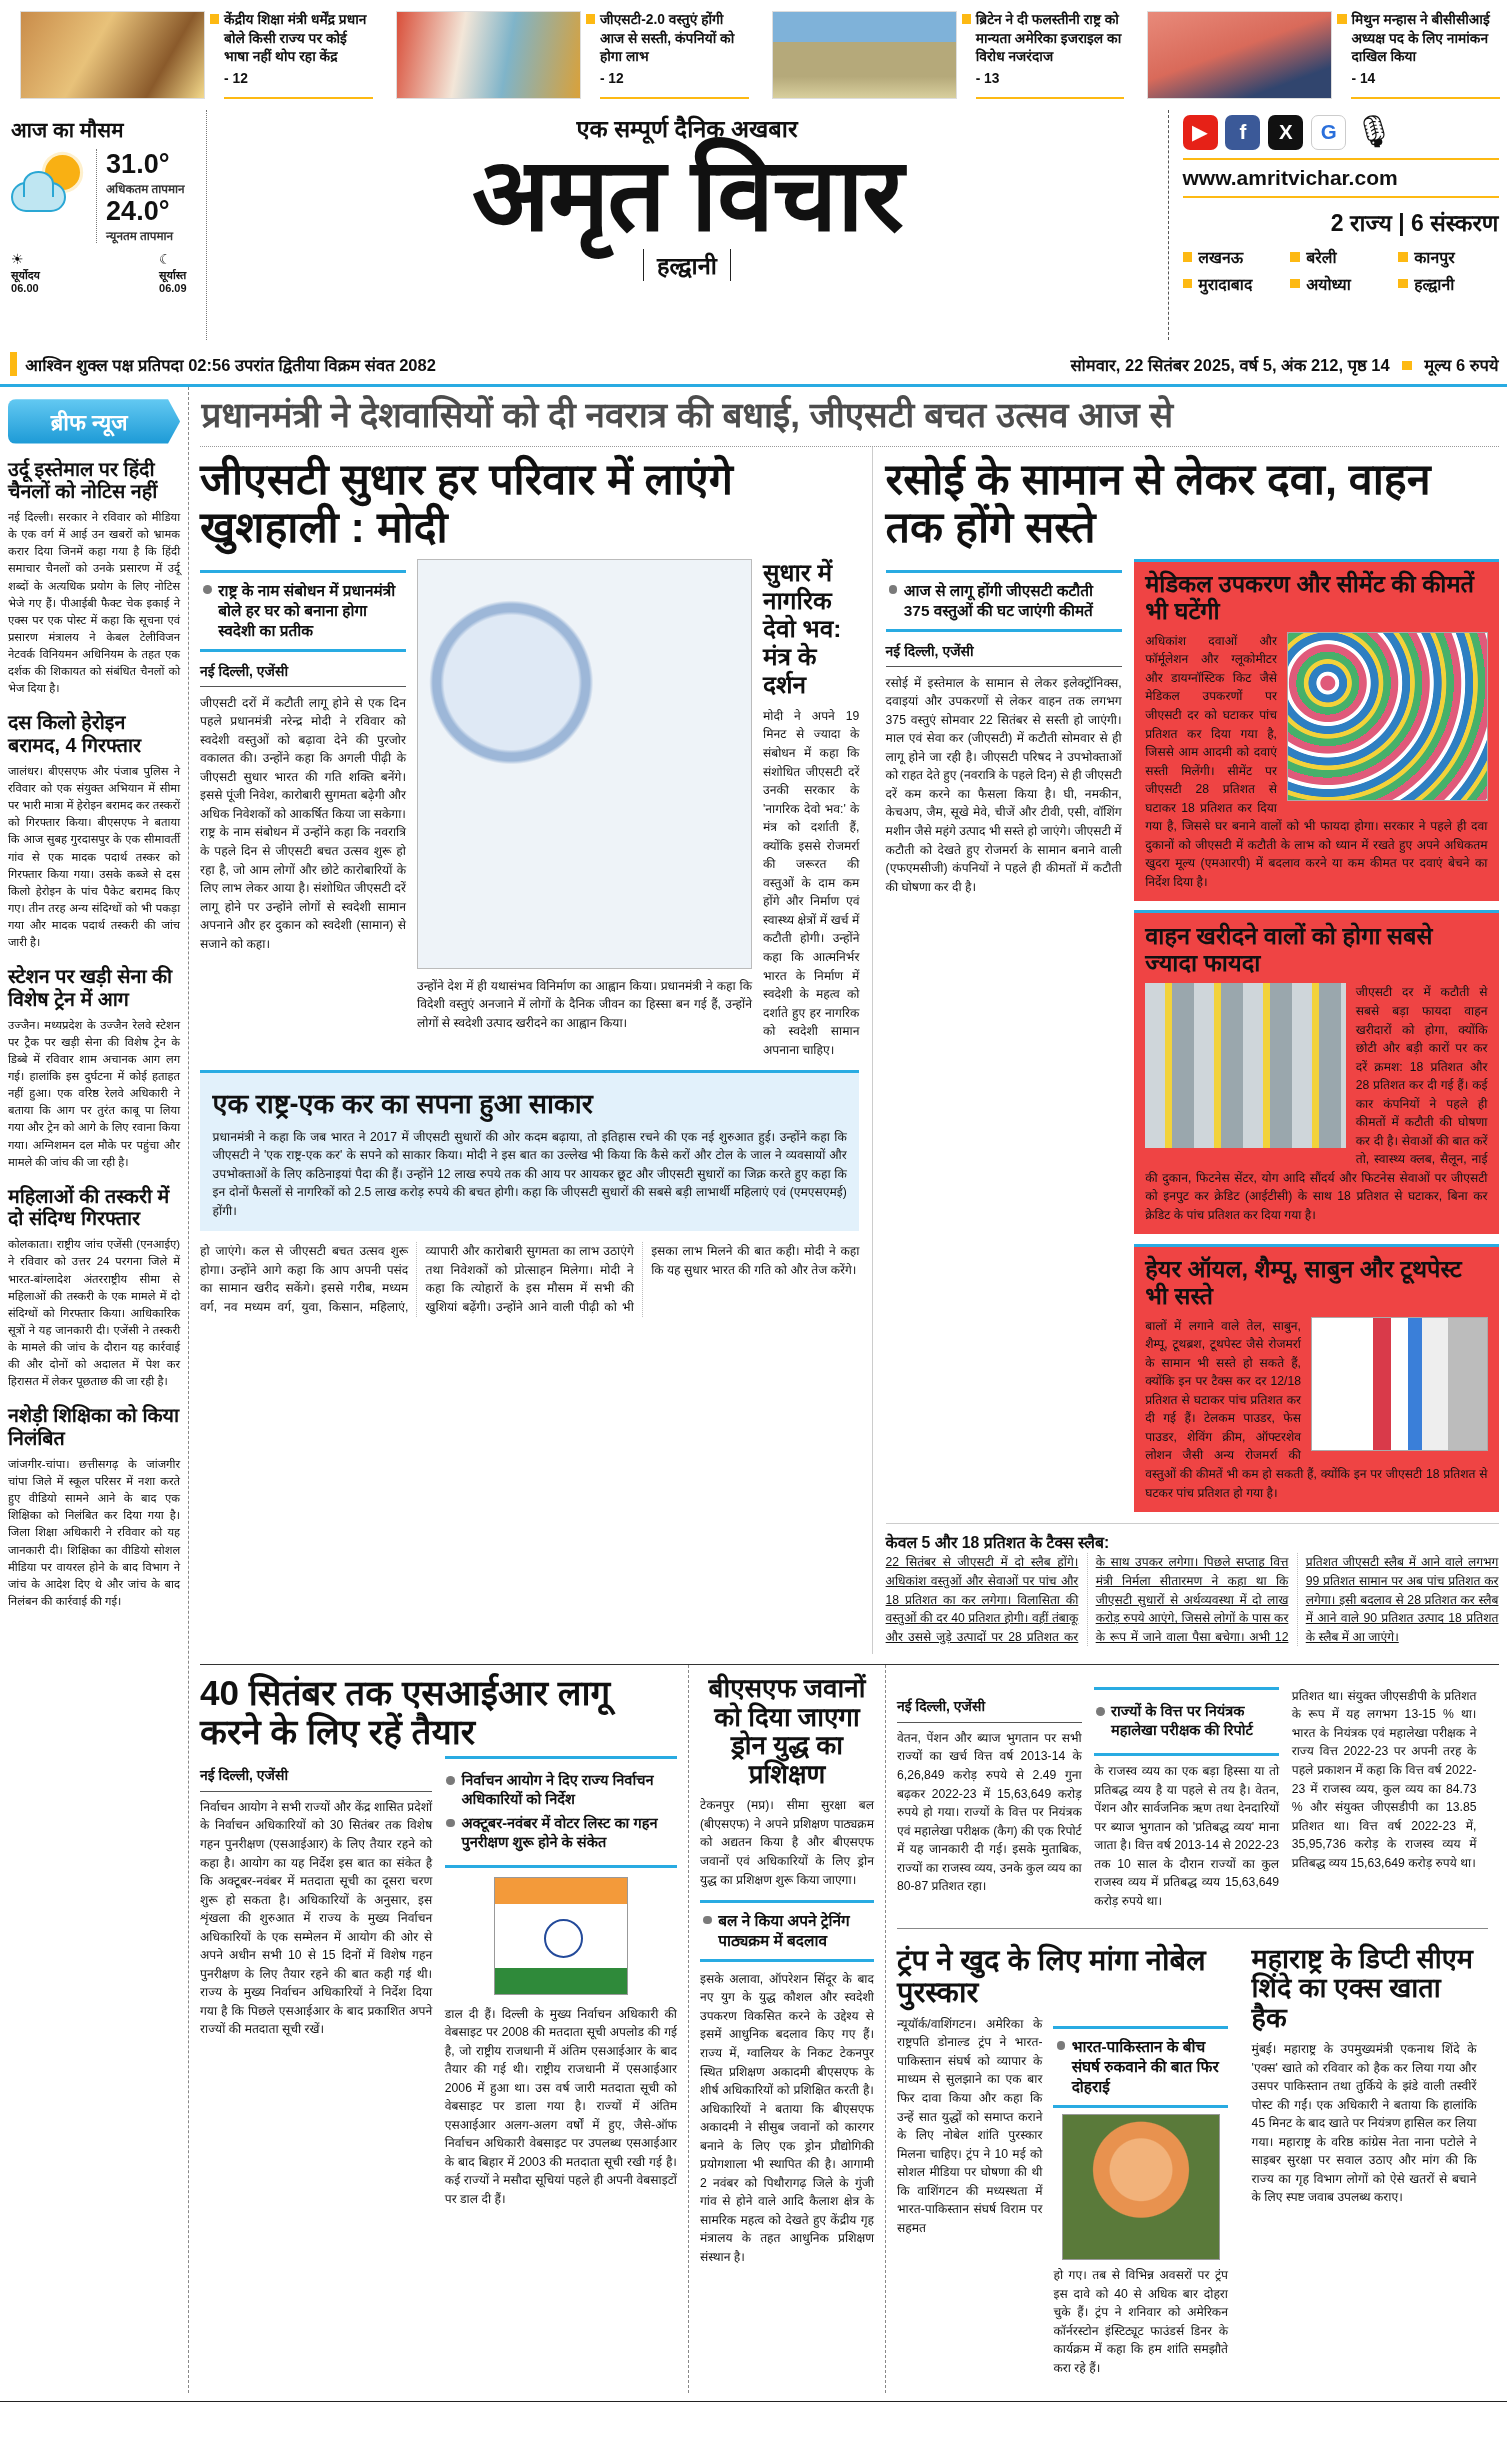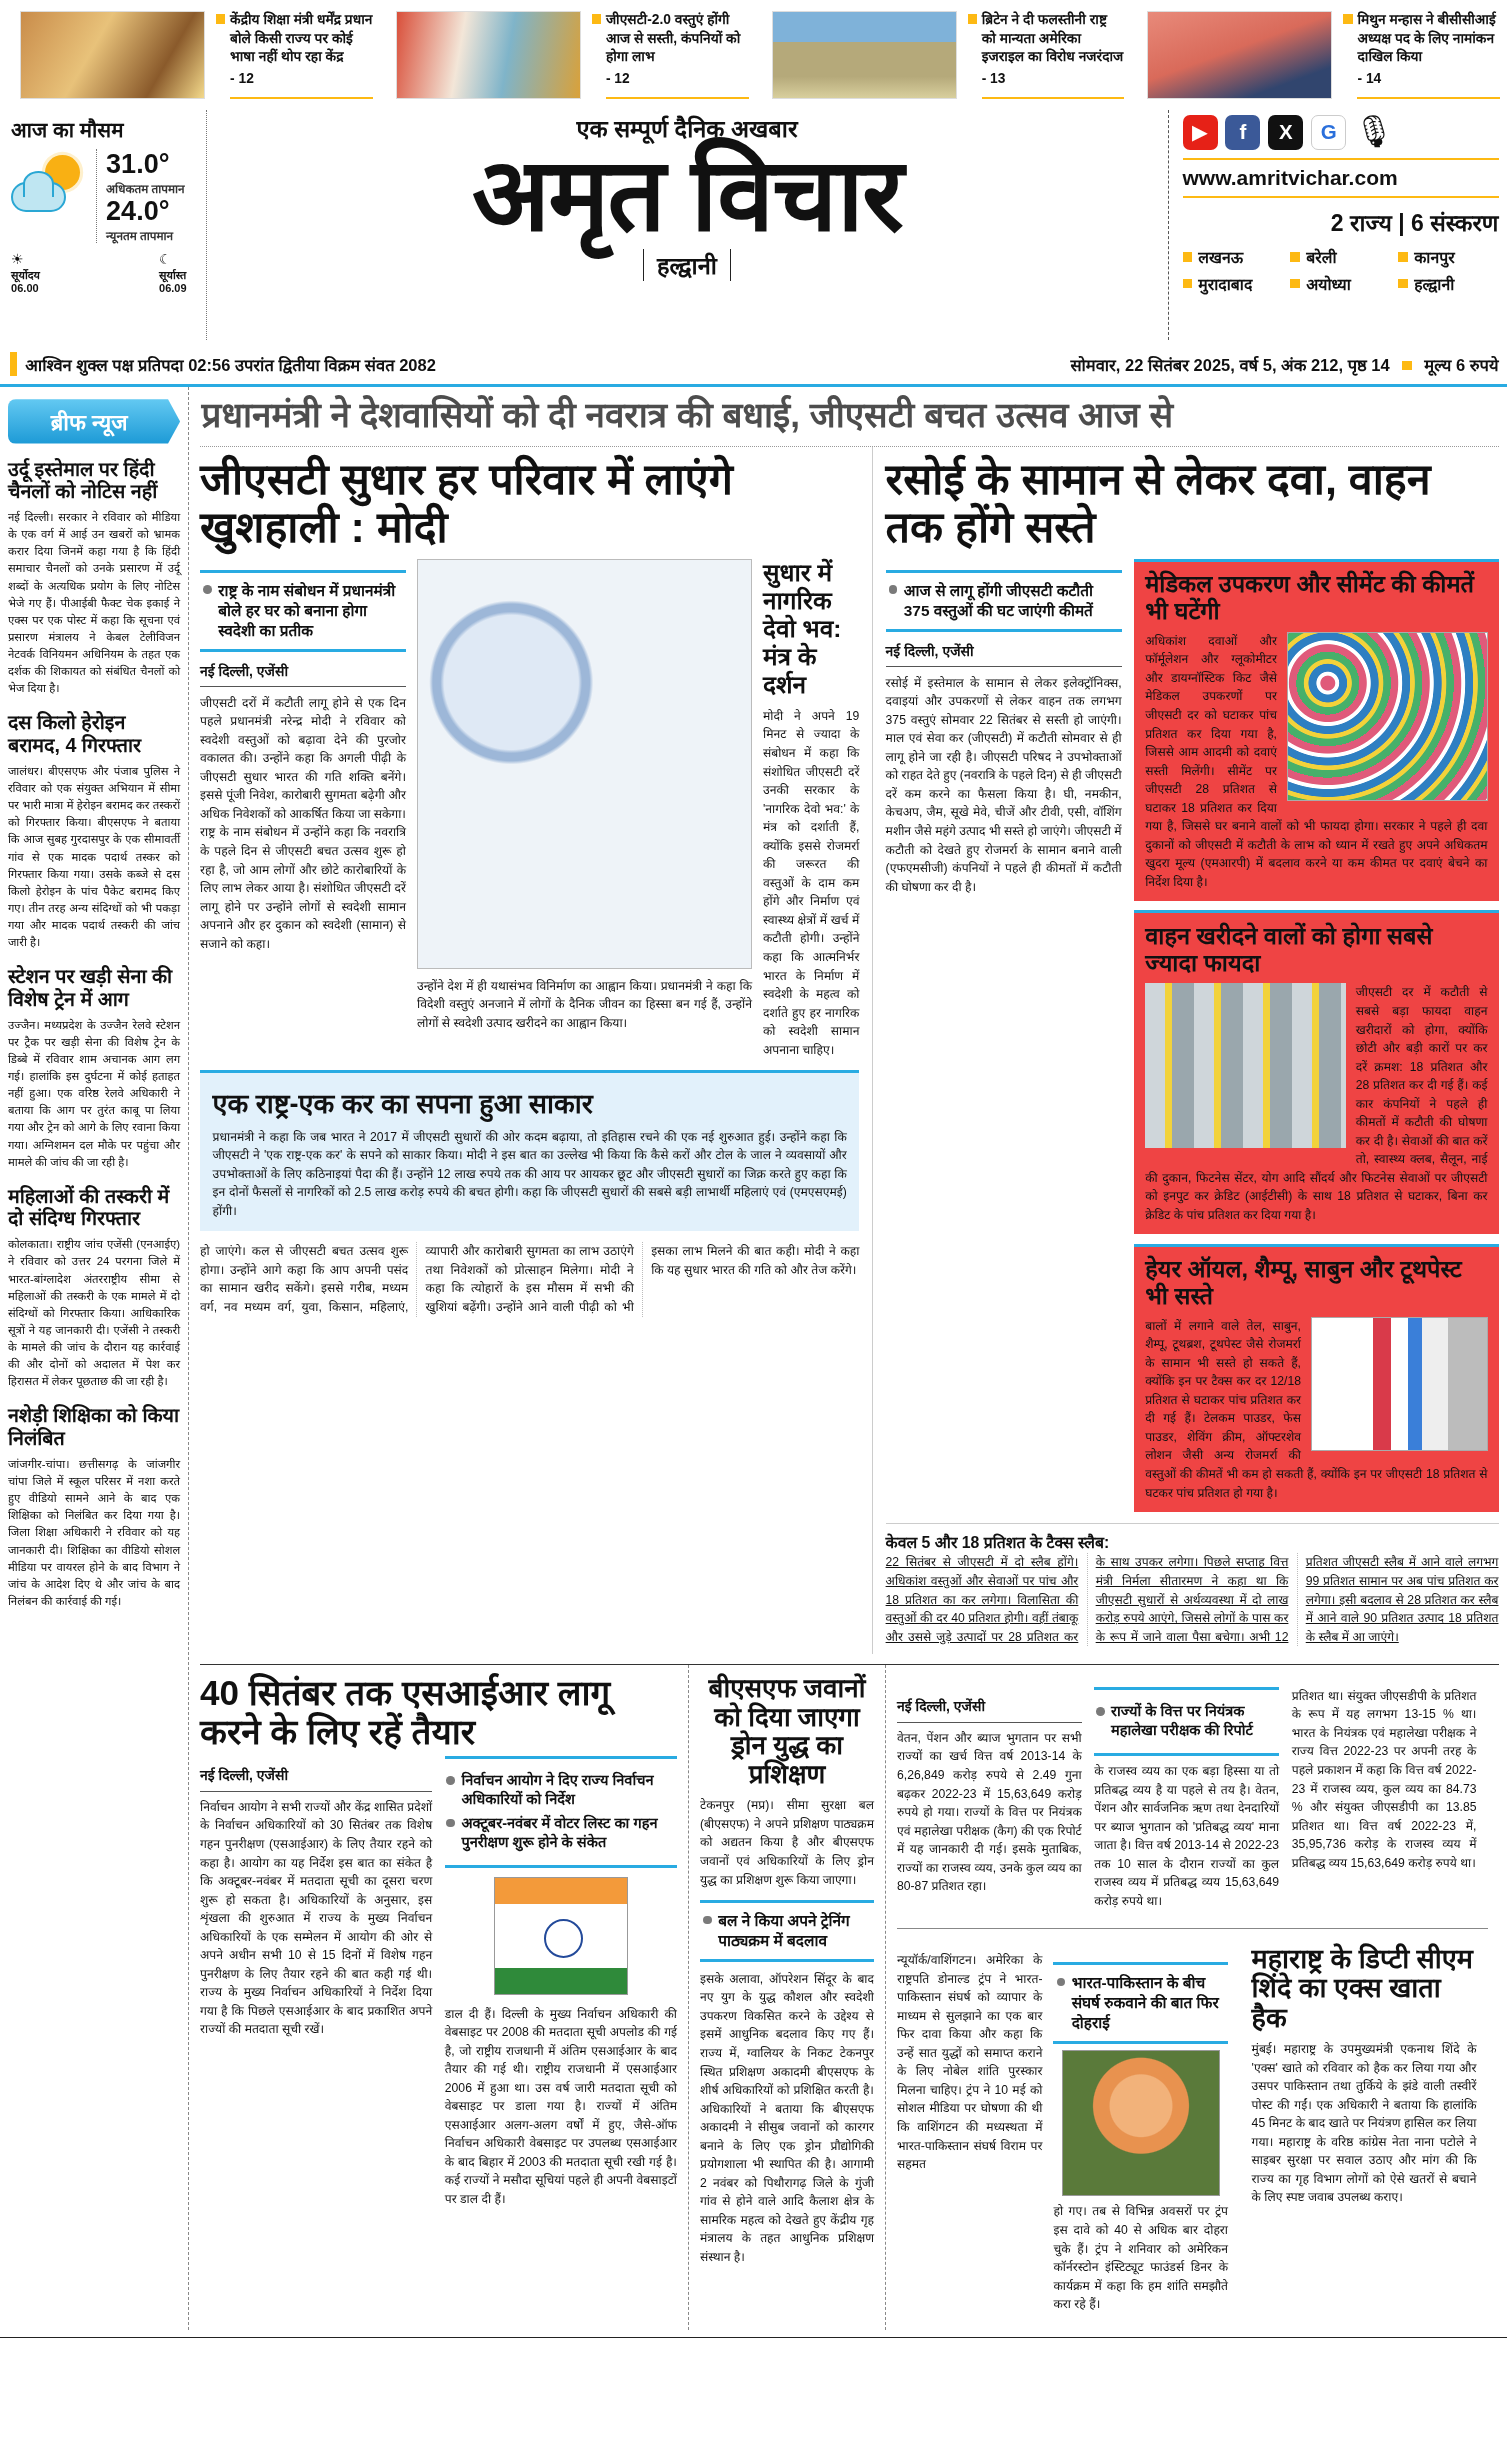--- a/index.html
+++ b/index.html
@@ -2,21 +2,21 @@
 <html lang="hi" style="font-size:12.6px"><head>
 <meta charset="utf-8">
 <style>
   * { margin:0; padding:0; box-sizing:border-box; }
   html,body { background:#fff; }
   body { width:1508px; font-family:"Liberation Sans","DejaVu Sans",sans-serif; color:#111; }
   .page { width:1508px; position:relative; background:#fff; overflow:hidden; }
 
   
   .top-strip { display:grid; grid-template-columns:repeat(4,1fr); gap:11px; padding:11px 7.9px 4.7px 7.9px; }
-  .brief-card { display:flex; gap:11px;padding-left:12px; }
+  .brief-card { display:flex; gap:5px;padding-left:12px; }
   .brief-card .thumb { width:185px; height:88px; flex:0 0 auto; border:0.8px solid #ddd; }
   .brief-card .txt { flex:1; display:flex; gap:4.7px; font-weight:700; font-size:13.8px; line-height:1.35; }
   .sq { width:9.5px; height:9.5px; background:#fdb913; flex:0 0 auto; margin-top:3.2px; }
   .brief-card .inner { border-bottom:2.4px solid #fdb913; padding-bottom:4.7px; width:100%; }
   .pageref { display:block; margin-top:3.2px; font-weight:700; }
   .th1 { background:linear-gradient(120deg,#c98c4a,#e8c27a 40%,#8a5a2b 75%,#f3d98b); }
   .th2 { background:linear-gradient(100deg,#d94f3a,#f3e6d8 35%,#7fb4c9 60%,#d9a13a); }
   .th3 { background:linear-gradient(180deg,#7fb2d9 0 35%,#b5a97a 35% 75%,#d8cf9d); }
   .th4 { background:linear-gradient(160deg,#e88a7a,#d96a5a 45%,#31456e 80%); }
 
@@ -383,20 +383,21 @@
                       <span>राज्यों के वित्त पर नियंत्रक महालेखा परीक्षक की रिपोर्ट</span>
                     </div>
                 </div>
                 <p class="body" style="margin-top:6.3px;">के राजस्व व्यय का एक बड़ा हिस्सा या तो प्रतिबद्ध व्यय है या पहले से तय है। वेतन, पेंशन और सार्वजनिक ऋण तथा देनदारियों पर ब्याज भुगतान को 'प्रतिबद्ध व्यय' माना जाता है। वित्त वर्ष 2013-14 से 2022-23 तक 10 साल के दौरान राज्यों का कुल राजस्व व्यय में प्रतिबद्ध व्यय 15,63,649 करोड़ रुपये था।</p>
               </div>
               <p class="body">प्रतिशत था। संयुक्त जीएसडीपी के प्रतिशत के रूप में यह लगभग 13-15 % था। भारत के नियंत्रक एवं महालेखा परीक्षक ने राज्य वित्त 2022-23 पर अपनी तरह के पहले प्रकाशन में कहा कि वित्त वर्ष 2022-23 में राजस्व व्यय, कुल व्यय का 84.73 % और संयुक्त जीएसडीपी का 13.85 प्रतिशत था। वित्त वर्ष 2022-23 में, 35,95,736 करोड़ के राजस्व व्यय में प्रतिबद्ध व्यय 15,63,649 करोड़ रुपये था।</p>
             </div>
           </article>
           <div class="duo">
             <article>
+              <h2 class="art-h" style="font-size:29px;">ट्रंप ने खुद के लिए मांगा नोबेल पुरस्कार</h2>
               <div class="trump-grid">
                 <p class="body">न्यूयॉर्क/वाशिंगटन। अमेरिका के राष्ट्रपति डोनाल्ड ट्रंप ने भारत-पाकिस्तान संघर्ष को व्यापार के माध्यम से सुलझाने का एक बार फिर दावा किया और कहा कि उन्हें सात युद्धों को समाप्त कराने के लिए नोबेल शांति पुरस्कार मिलना चाहिए। ट्रंप ने 10 मई को सोशल मीडिया पर घोषणा की थी कि वाशिंगटन की मध्यस्थता में भारत-पाकिस्तान संघर्ष विराम पर सहमत</p>
                 <div>
                   <div class="kicker" style="margin-top:11px;">
                       <span class="kdot"></span>
                       <span>भारत-पाकिस्तान के बीच संघर्ष रुकवाने की बात फिर दोहराई</span>
                     </div>
                   <div class="trump-ph"></div>
                   <p class="body">हो गए। तब से विभिन्न अवसरों पर ट्रंप इस दावे को 40 से अधिक बार दोहरा चुके हैं। ट्रंप ने शनिवार को अमेरिकन कॉर्नरस्टोन इंस्टिट्यूट फाउंडर्स डिनर के कार्यक्रम में कहा कि हम शांति समझौते करा रहे हैं।</p>
                 </div>

